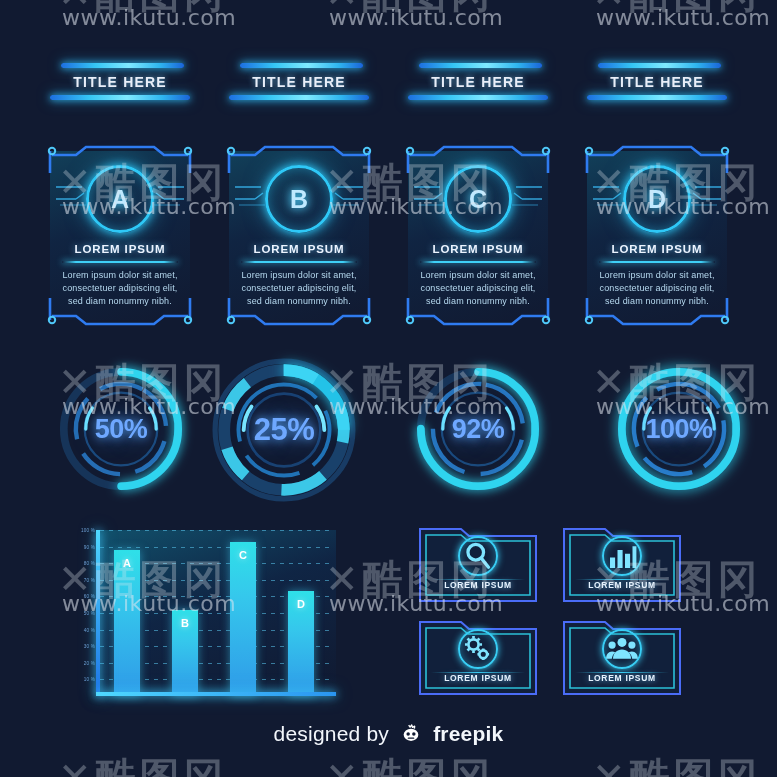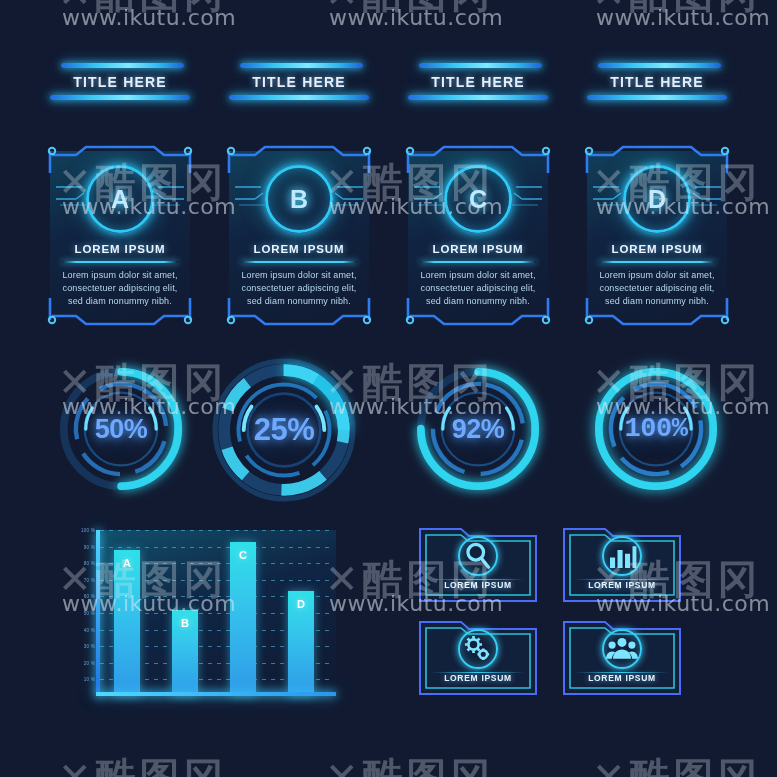--- a/index.html
+++ b/index.html
@@ -305,21 +305,21 @@
       <circle cx="60" cy="60" r="52" fill="none" stroke="#1b4a7a" stroke-width="7" opacity=".55"></circle>
       <circle cx="60" cy="60" r="52" fill="none" stroke="#2fd4ef" stroke-width="7" stroke-linecap="round" stroke-dasharray="245 327" transform="rotate(-90 60 60)" style="filter:drop-shadow(0 0 5px #2fd4ef)"></circle>
       <circle cx="60" cy="60" r="41" fill="none" stroke="#2c8ae0" stroke-width="4" opacity=".8" stroke-dasharray="52 15" transform="rotate(-80 60 60)"></circle>
       <circle cx="60" cy="60" r="33" fill="none" stroke="#1f5f9e" stroke-width="2" opacity=".7"></circle>
       <path d="M28 60 A32 32 0 0 1 34 41" fill="none" stroke="#6fe4ff" stroke-width="3" stroke-linecap="round"></path>
       <path d="M92 60 A32 32 0 0 0 86 41" fill="none" stroke="#6fe4ff" stroke-width="3" stroke-linecap="round"></path>
     </svg>
     <div class="pv">92%</div>
   </div>
 
-  <div class="ring" style="left:590px;top:363px;font-family:Liberation Mono, monospace;">
+  <div class="ring" style="left:613px;top:363px;">
     <svg viewBox="0 0 120 120">
       <circle cx="60" cy="60" r="52" fill="none" stroke="#1b4a7a" stroke-width="7" opacity=".5"></circle>
       <circle cx="60" cy="60" r="52" fill="none" stroke="#2fd4ef" stroke-width="7" stroke-dasharray="327 0" transform="rotate(-90 60 60)" style="filter:drop-shadow(0 0 6px #2fd4ef)"></circle>
       <circle cx="60" cy="60" r="41" fill="none" stroke="#2c8ae0" stroke-width="4" opacity=".85" stroke-dasharray="48 12" transform="rotate(-95 60 60)"></circle>
       <circle cx="60" cy="60" r="33" fill="none" stroke="#1f5f9e" stroke-width="2" opacity=".7"></circle>
       <path d="M28 60 A32 32 0 0 1 34 41" fill="none" stroke="#6fe4ff" stroke-width="3" stroke-linecap="round"></path>
       <path d="M92 60 A32 32 0 0 0 86 41" fill="none" stroke="#6fe4ff" stroke-width="3" stroke-linecap="round"></path>
     </svg>
     <div class="pv">100%</div>
   </div>
@@ -443,18 +443,31 @@
     <div class="fl">LOREM IPSUM</div>
   </div>
 
   <div class="wm wm-logo" style="left:58px;top:552px;">✕酷图冈</div>
   <div class="wm wm-txt" style="left:62px;top:591px;">www.ikutu.com</div>
   <div class="wm wm-logo" style="left:325px;top:552px;">✕酷图冈</div>
   <div class="wm wm-txt" style="left:329px;top:591px;">www.ikutu.com</div>
   <div class="wm wm-logo" style="left:592px;top:552px;">✕酷图冈</div>
   <div class="wm wm-txt" style="left:596px;top:591px;">www.ikutu.com</div>
 
+  <div class="footer">
+    <span class="dby">designed by</span>
+    <span style="display:inline-block;vertical-align:-3px;margin:0 5px;">
+      <svg width="22" height="22" viewBox="0 0 24 24">
+        <path d="M9.5 3.5 L11 5.6 L12.8 3.2 L13.6 5.9 L16 4.6 L15.7 7.3" fill="none" stroke="#ffffff" stroke-width="1.5" stroke-linejoin="round"></path>
+        <ellipse cx="12" cy="14" rx="8" ry="6.6" fill="#ffffff"></ellipse>
+        <circle cx="8.9" cy="13" r="1.9" fill="#111a31"></circle>
+          <circle cx="15.1" cy="13" r="1.9" fill="#111a31"></circle>
+        <path d="M9.2 17.6 H14.8" stroke="#111a31" stroke-width="1.6" stroke-linecap="round"></path>
+      </svg>
+    </span>
+    <span>freepik</span>
+  </div>
 
   <div class="wm wm-logo" style="left:58px;top:750px;">✕酷图冈</div>
   <div class="wm wm-logo" style="left:325px;top:750px;">✕酷图冈</div>
   <div class="wm wm-logo" style="left:592px;top:750px;">✕酷图冈</div>
 
 </div>
 
 </body></html>

